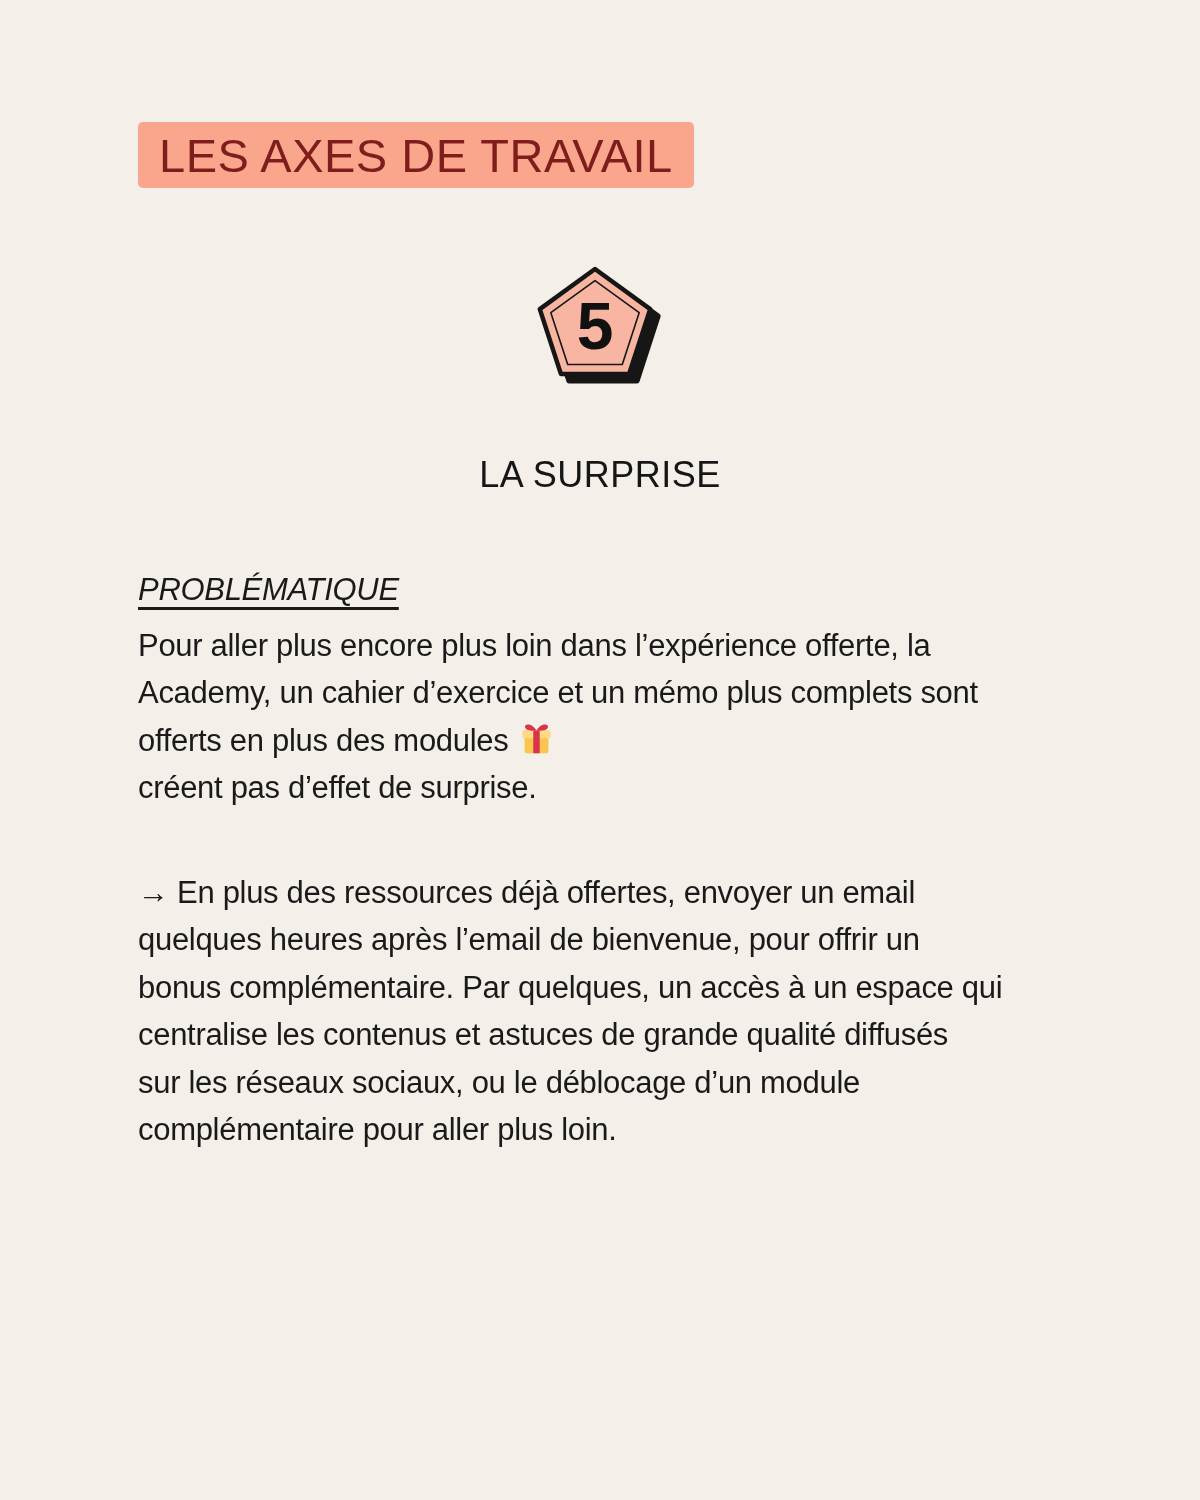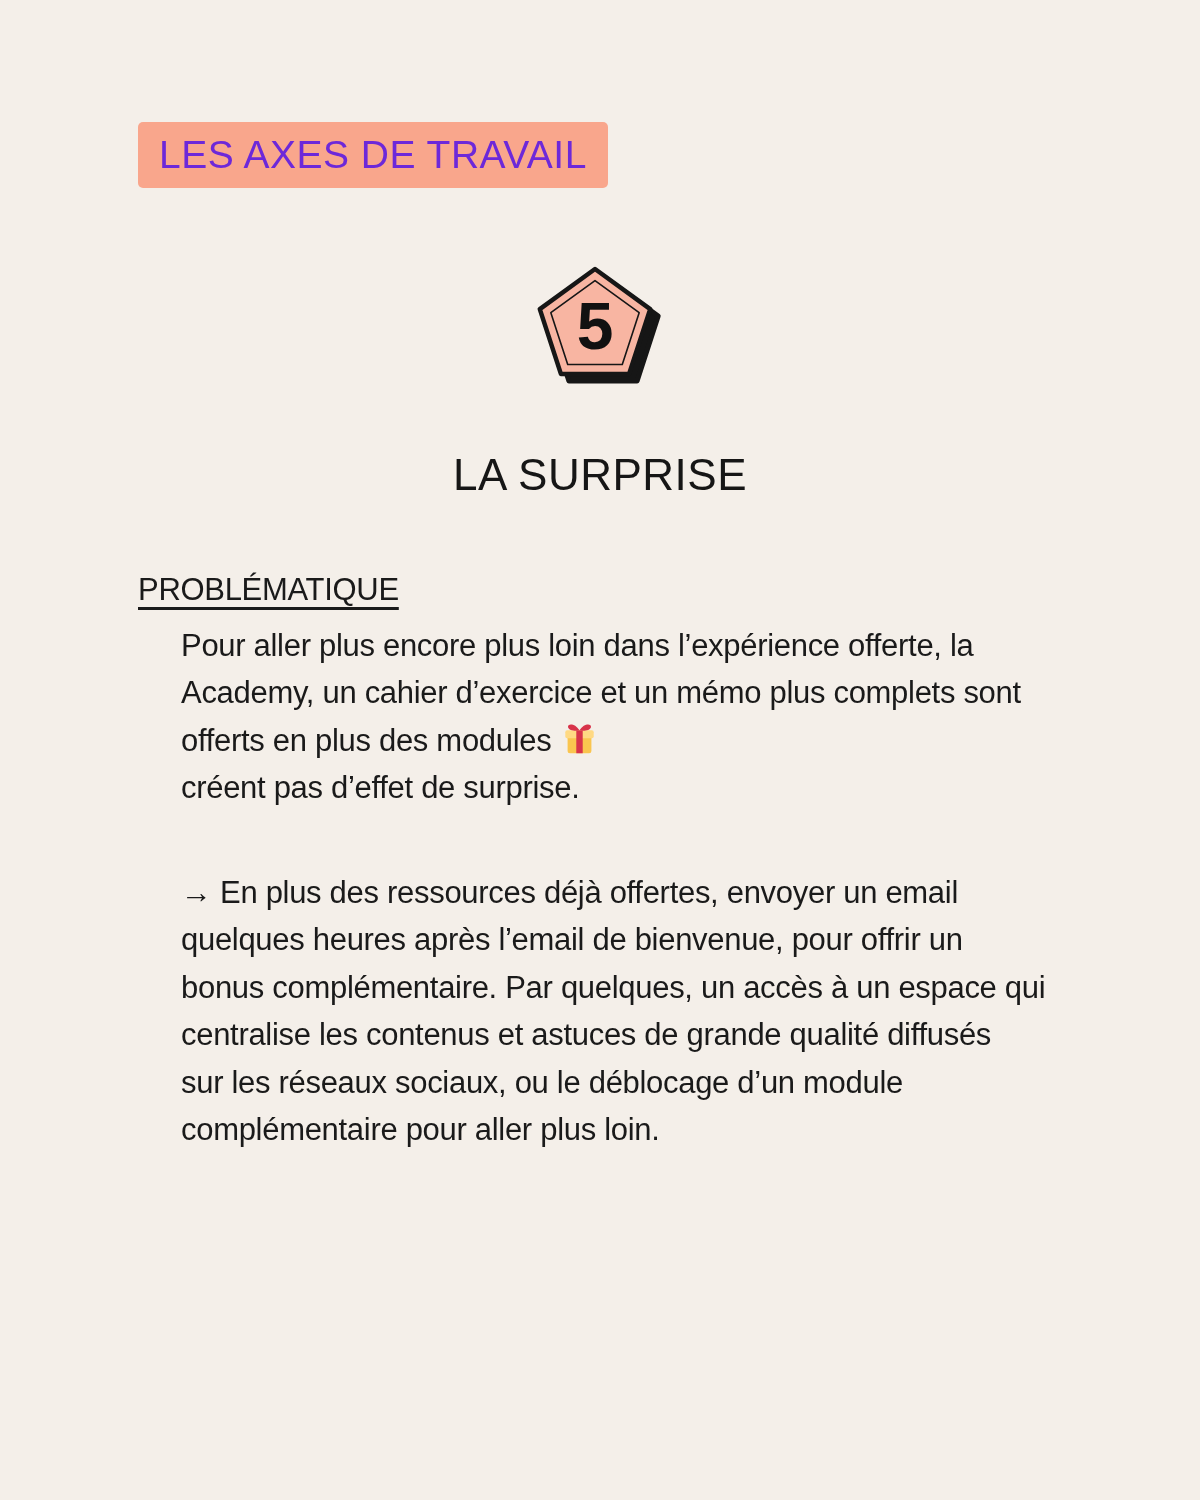--- a/index.html
+++ b/index.html
@@ -19,22 +19,22 @@
     left: 138px;
     top: 122px;
     height: 66px;
     background: #F9A68C;
     border-radius: 5px;
     display: flex;
     align-items: center;
     padding: 0 21px;
   }
   .badge-label {
-    font-size: 39px;
-    color: #6d28d9;
+    font-size: 47px;
+    color: #7f1d1d;
     letter-spacing: 0.5px;
     white-space: nowrap;
   }
 
   
   .pentagon-wrap {
     position: absolute;
     left: 530px;
     top: 259px;
     width: 140px;
@@ -51,47 +51,47 @@
   }
 
   
   .title {
     position: absolute;
     top: 453px;
     left: 0;
     width: 100%;
     margin: 0;
     text-align: center;
-    font-size: 44px;
+    font-size: 36px;
     line-height: 44px;
     font-weight: 500;
     letter-spacing: 0.5px;
     color: #161616;
   }
 
   
   .content {
     position: absolute;
     left: 138px;
     top: 566px;
     width: 940px;
     font-size: 31px;
     line-height: 47.5px;
     letter-spacing: -0.3px;
     color: #1A1A1A;
   }
   .section-solutions { margin-top: 57px; }
-  .heading { white-space: nowrap; }
+  .heading { white-space: nowrap; font-style: italic; }
   .uword {
     text-decoration: underline;
     text-decoration-thickness: 2.5px;
     text-underline-offset: 7px;
   }
   .heading-suffix { text-decoration: none; }
-  .para { margin-top: 8px; margin-left: 43px; }
+  .para { margin-top: 8px; }
   .text-line { white-space: nowrap; }
   .gift {
     display: inline-block;
     vertical-align: -6px;
     margin-left: 3px;
   }
 </style>
 </head>
 <body>
 

